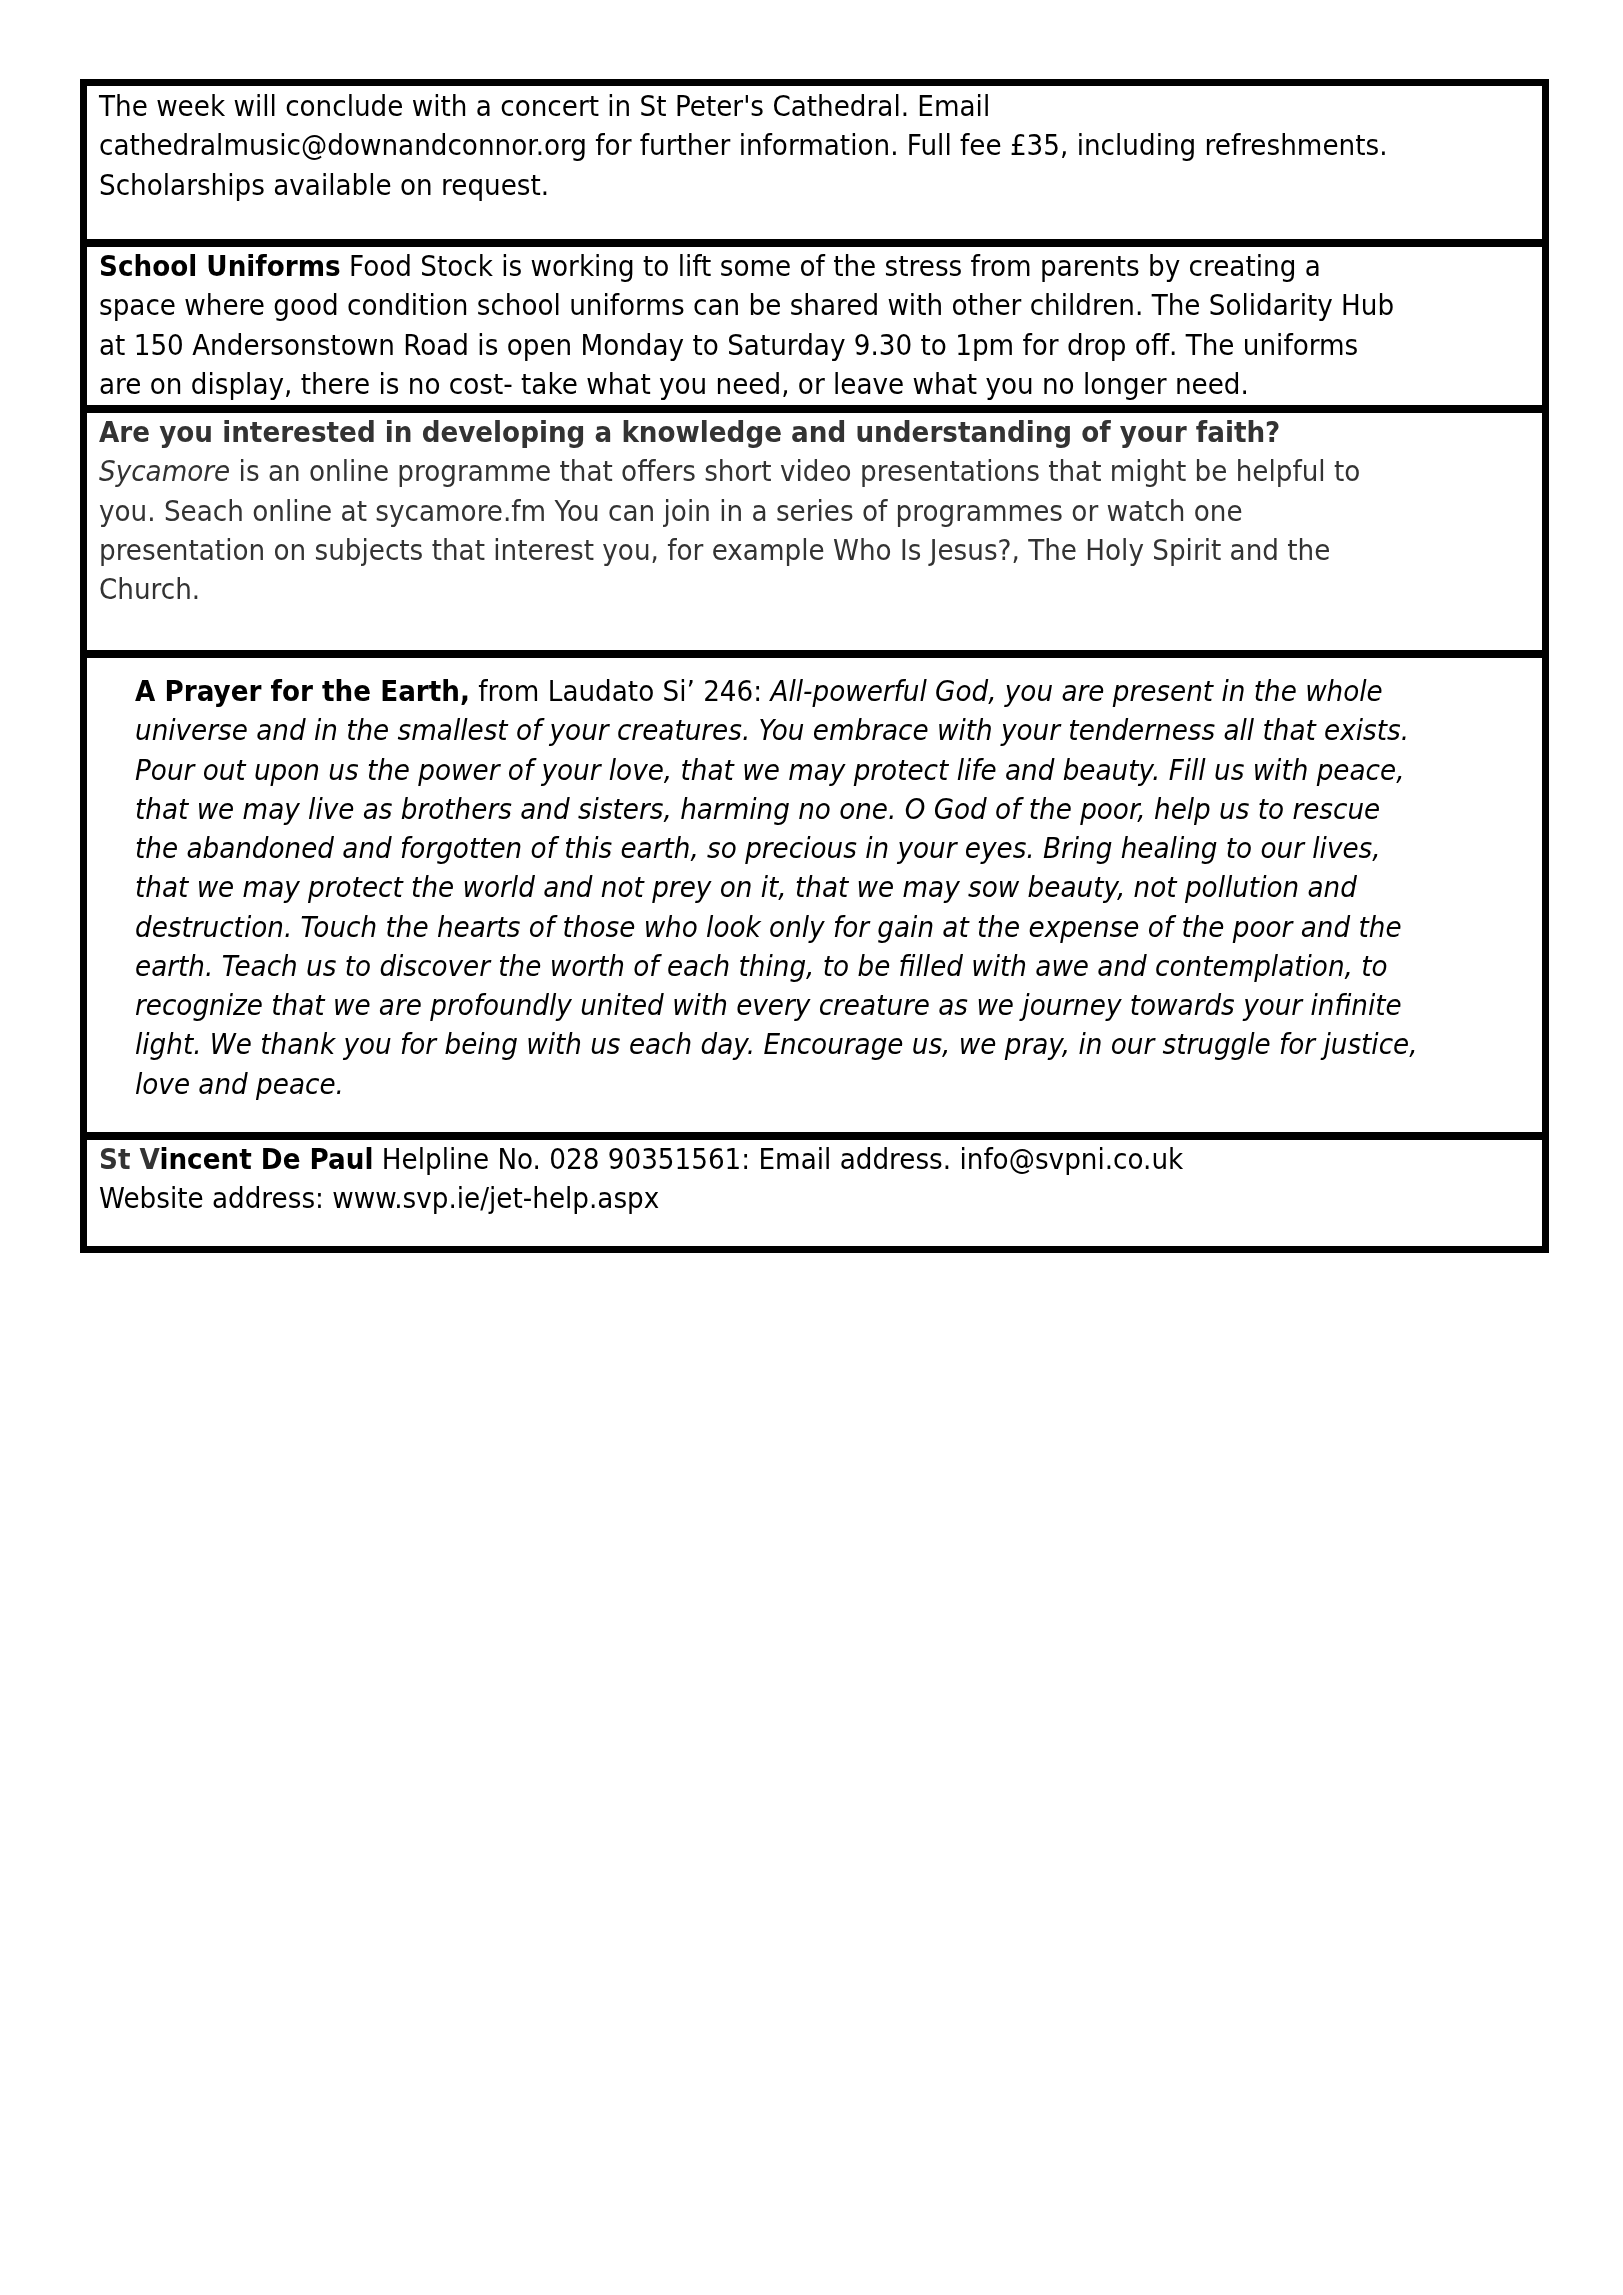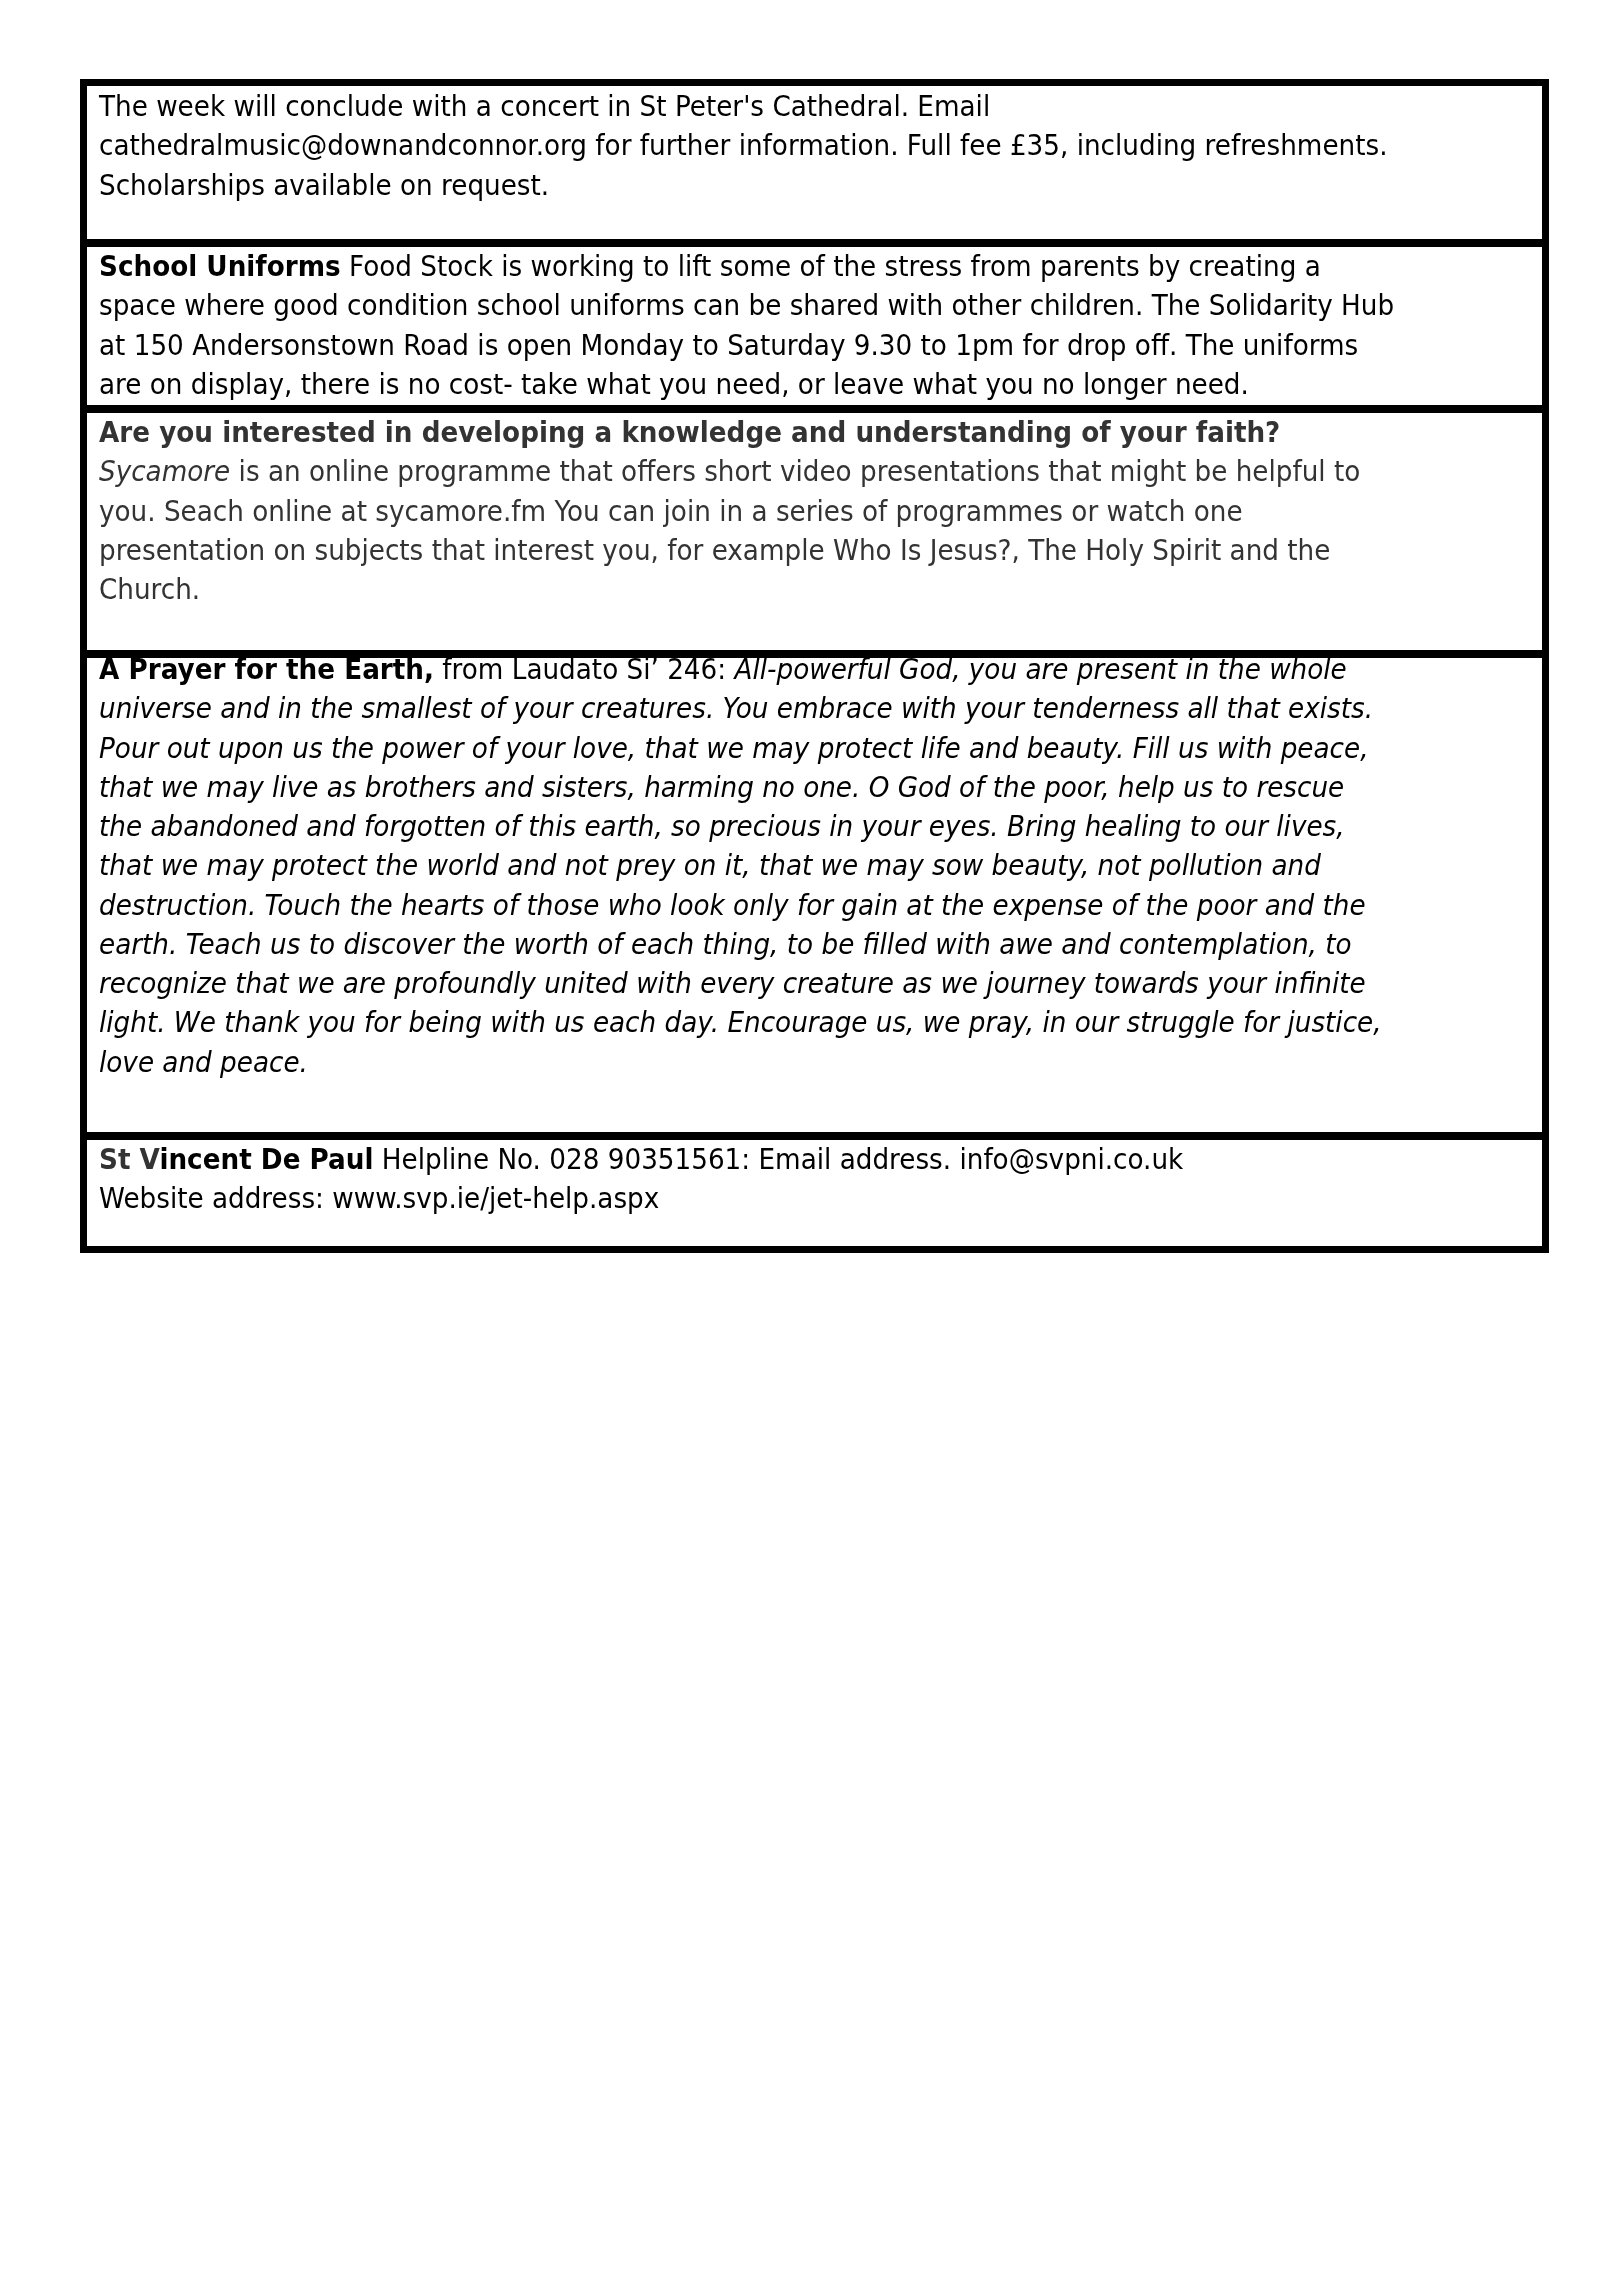--- a/index.html
+++ b/index.html
@@ -77,21 +77,21 @@
 <div class="box gray" style="top:413px; height:280px;">
   <div class="line b" style="top:0px;">Are you interested in developing a knowledge and understanding of your faith?</div>
   <div class="line" style="top:39px;">
     <span class="i">Sycamore</span><span> is an online programme that offers short video presentations that might be helpful to</span>
   </div>
   <div class="line" style="top:79px;">you. Seach online at sycamore.fm  You can join in a series of programmes or watch one</div>
   <div class="line" style="top:118px;">presentation on subjects that interest you, for example Who Is Jesus?, The Holy Spirit and the</div>
   <div class="line" style="top:157px;">Church.</div>
 </div>
 
-<div class="box" style="top:650px; height:475px;">
+<div class="box" style="top:672px; height:475px;margin-left:36px;">
   <div class="line" style="top:0px;">
     <span class="b">A Prayer for the Earth,</span><span> from Laudato Si’ 246: </span><span class="i">All-powerful God, you are present in the whole</span>
   </div>
   <div class="line i" style="top:39px;">universe and in the smallest of your creatures. You embrace with your tenderness all that exists.</div>
   <div class="line i" style="top:79px;">Pour out upon us the power of your love, that we may protect life and beauty. Fill us with peace,</div>
   <div class="line i" style="top:118px;">that we may live as brothers and sisters, harming no one. O God of the poor, help us to rescue</div>
   <div class="line i" style="top:157px;">the abandoned and forgotten of this earth, so precious in your eyes. Bring healing to our lives,</div>
   <div class="line i" style="top:196px;">that we may protect the world and not prey on it, that we may sow beauty, not pollution and</div>
   <div class="line i" style="top:236px;">destruction. Touch the hearts of those who look only for gain at the expense of the poor and the</div>
   <div class="line i" style="top:275px;">earth. Teach us to discover the worth of each thing, to be filled with awe and contemplation, to</div>

